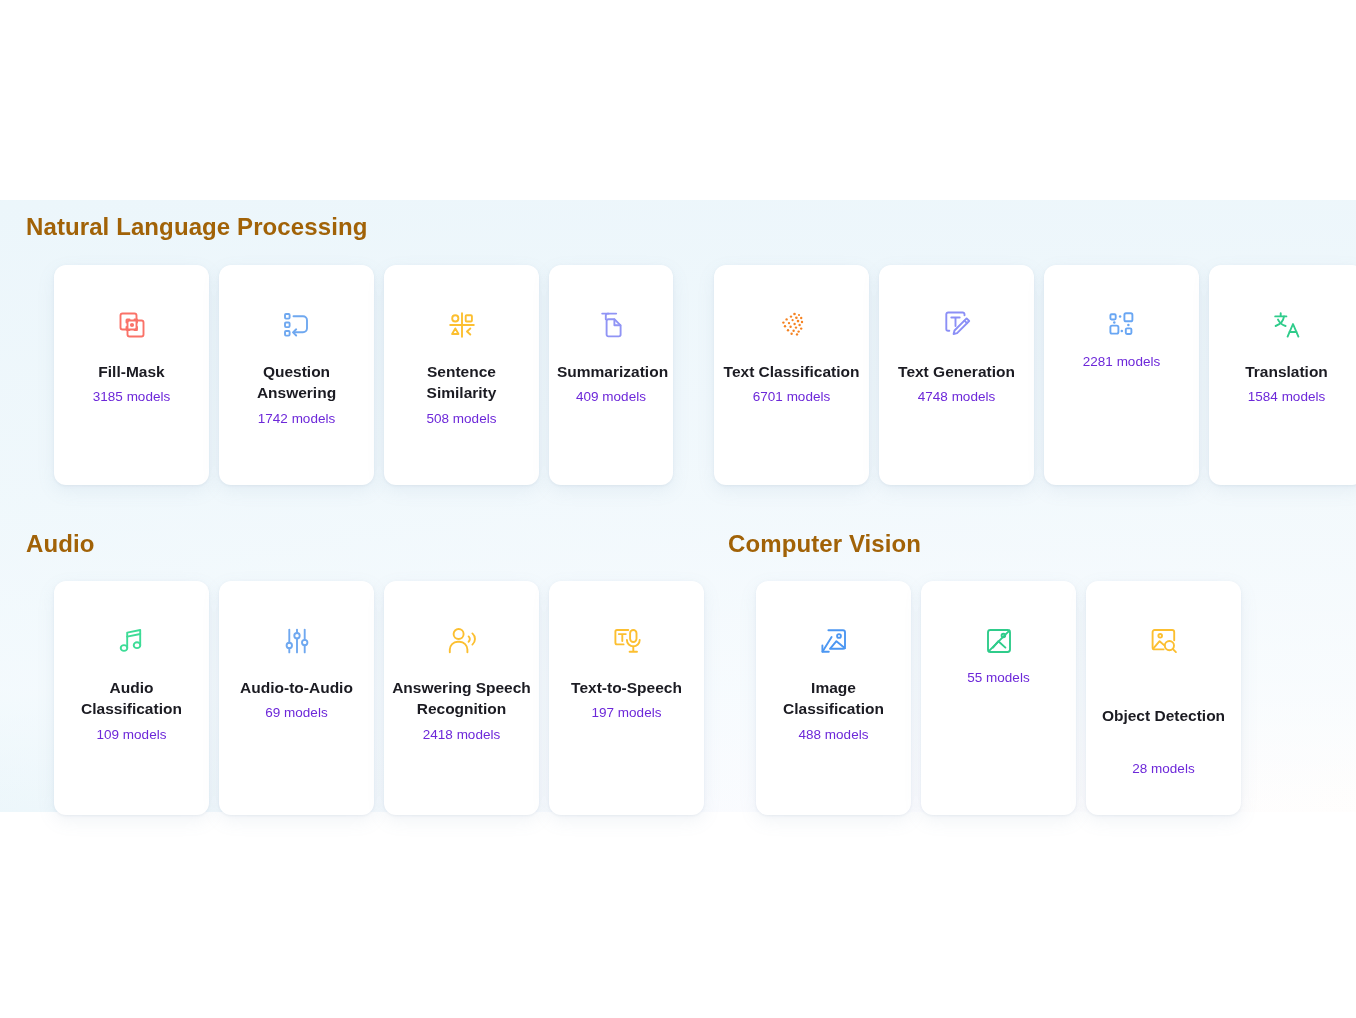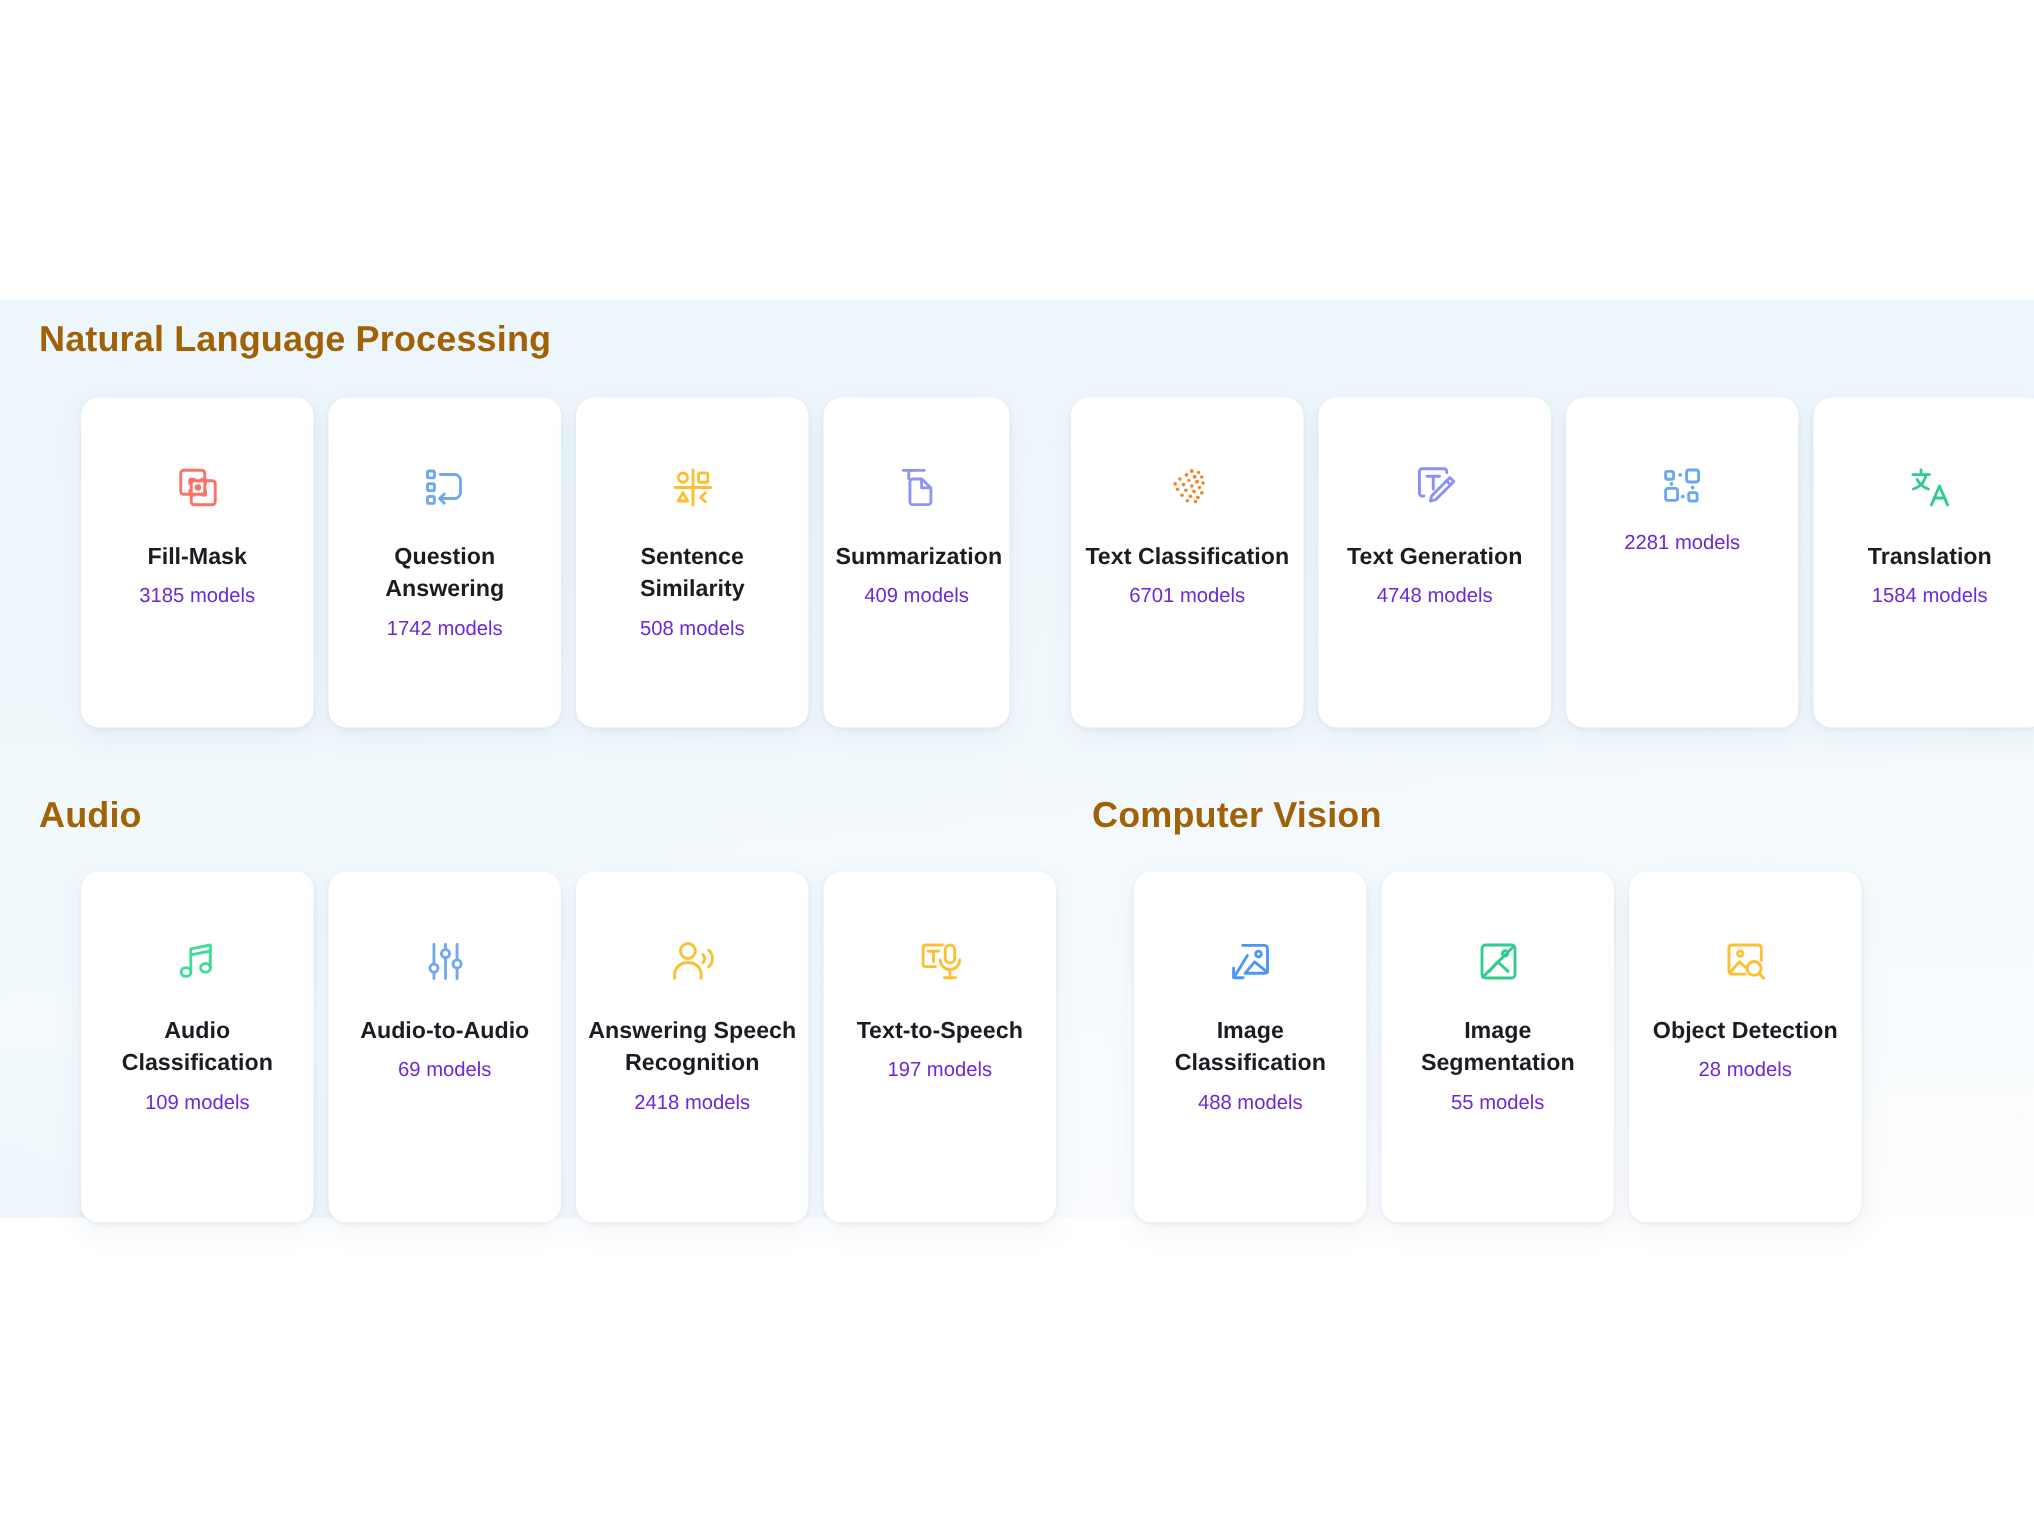--- a/index.html
+++ b/index.html
@@ -303,24 +303,23 @@
       </div>
       <div class="card" style="left: 893px; width: 155px;">
         <div class="card-icon">
           <svg width="30" height="30" viewBox="0 0 30 30">
             <rect x="4.0" y="4.0" width="22" height="22" rx="2.4" stroke="#2fcc8b" fill="none" stroke-width="1.9" stroke-linecap="round" stroke-linejoin="round"></rect>
             <path d="M4.6 25.4L25.4 4.6" stroke="#2fcc8b" fill="none" stroke-width="1.9" stroke-linecap="round" stroke-linejoin="round"></path>
             <circle cx="19.4" cy="9.6" r="1.8" stroke="#2fcc8b" fill="none" stroke-width="1.9" stroke-linecap="round" stroke-linejoin="round"></circle>
             <path d="M9.0 21.6l5.4-6.4 7.0 6.4" stroke="#2fcc8b" fill="none" stroke-width="1.9" stroke-linecap="round" stroke-linejoin="round"></path>
           </svg>
         </div>
-        <div class="card-title">Image Segmentation</div>
         <div class="card-count">55 models</div>
       </div>
-      <div class="card" style="left: 1058px; width: 155px;">
+      <div class="card" style="left: 1058px; width: 155px; gap: 28px;">
         <div class="card-icon">
           <svg width="30" height="30" viewBox="0 0 30 30">
             <path d="M25.2 14.2V6.0a2 2 0 0 0-2-2H5.6a2 2 0 0 0-2 2v15.4a2 2 0 0 0 2 2h9.0" stroke="#fcbf30" fill="none" stroke-width="1.9" stroke-linecap="round" stroke-linejoin="round"></path>
             <circle cx="11.2" cy="9.8" r="1.8" stroke="#fcbf30" fill="none" stroke-width="1.9" stroke-linecap="round" stroke-linejoin="round"></circle>
             <path d="M4.2 22.6l6.4-7.4 5.0 4.4" stroke="#fcbf30" fill="none" stroke-width="1.9" stroke-linecap="round" stroke-linejoin="round"></path>
             <circle cx="20.4" cy="19.6" r="4.6" stroke="#fcbf30" fill="none" stroke-width="1.9" stroke-linecap="round" stroke-linejoin="round"></circle>
             <path d="M23.9 23.1l3.0 3.0" stroke="#fcbf30" fill="none" stroke-width="1.9" stroke-linecap="round" stroke-linejoin="round"></path>
           </svg>
         </div>
         <div class="card-title">Object Detection</div>

